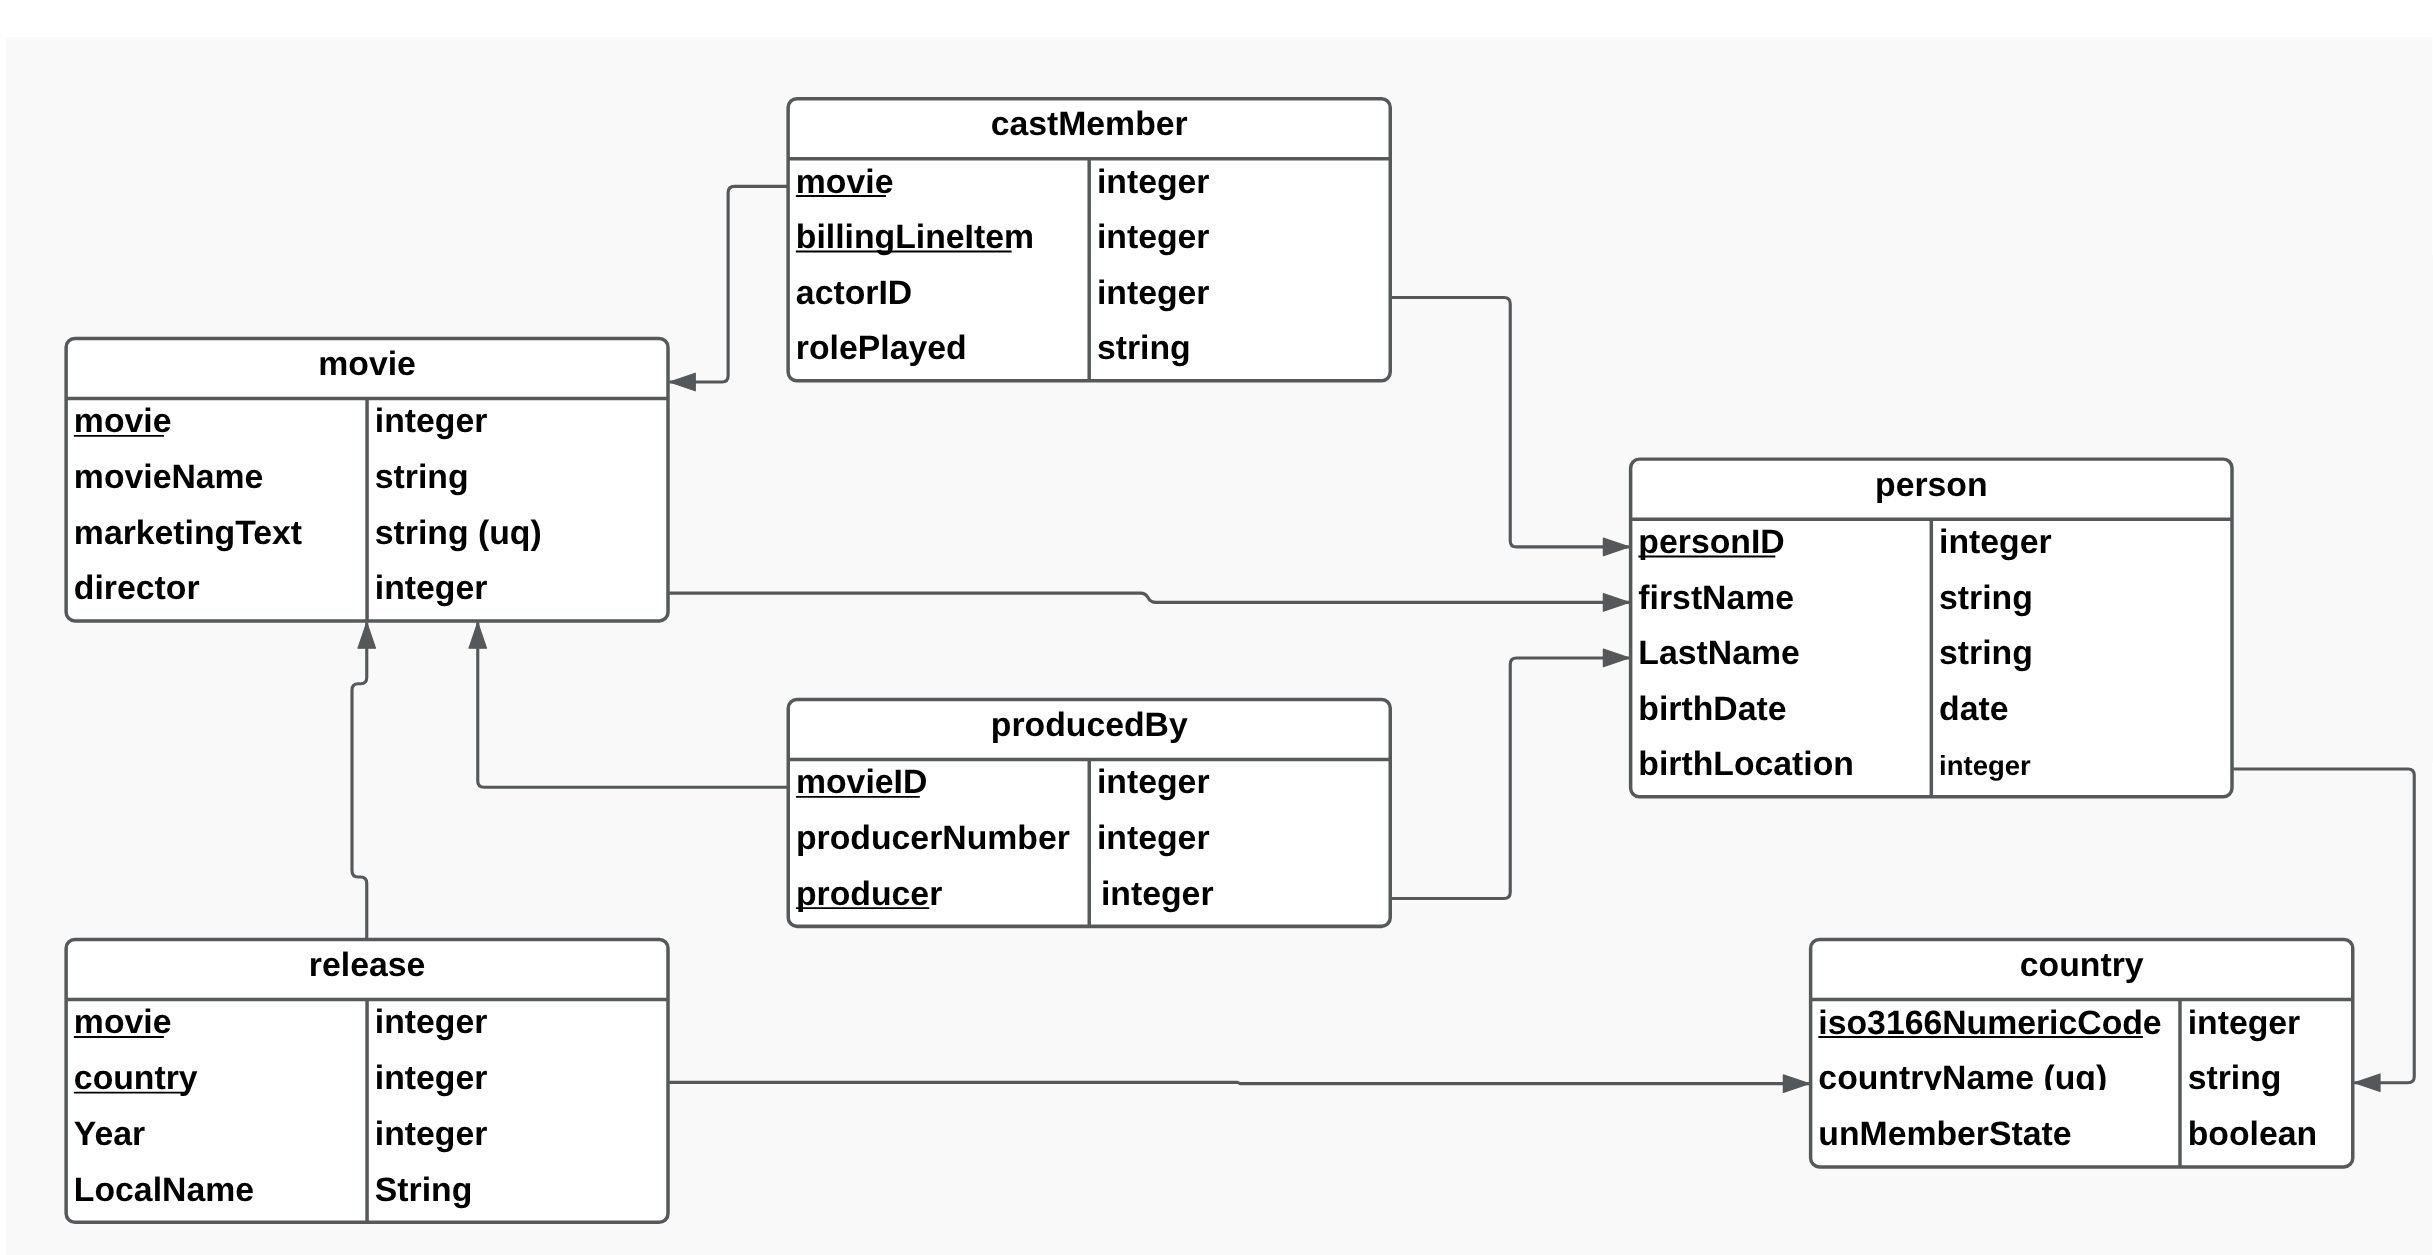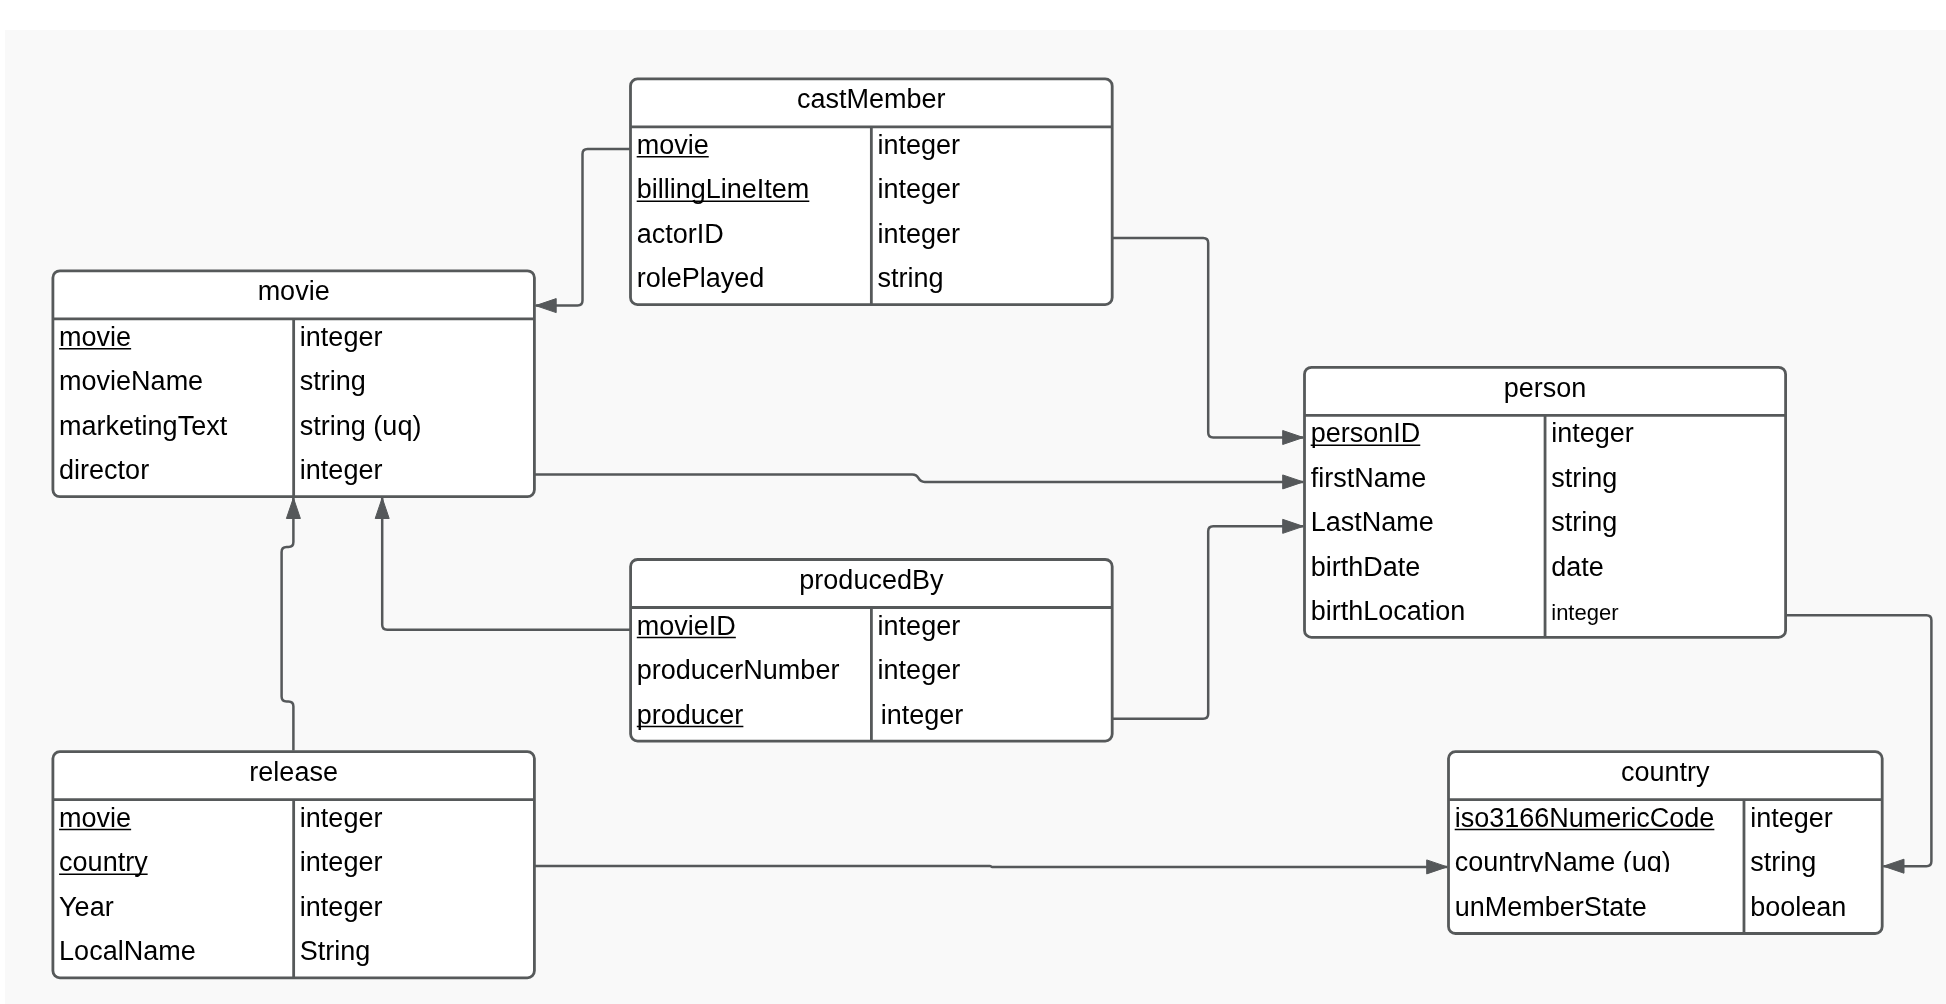--- a/index.html
+++ b/index.html
@@ -1,20 +1,20 @@
 <!DOCTYPE html>
 <html><head>
 <meta charset="utf-8">
 <title>ER Diagram</title>
 <style>
   html,body{margin:0;padding:0;background:#ffffff;}
   body{width:1946px;height:1004px;overflow:hidden;
        font-family:"Liberation Sans",sans-serif;
        -webkit-font-smoothing:antialiased;}
-  #canvas{position:absolute;left:0;top:0;width:1946px;height:1004px;}
+  #canvas{position:absolute;left:0;top:0;width:1946px;height:1004px;font-weight:bold;}
   svg{display:block;shape-rendering:geometricPrecision;
       will-change:transform;transform:translateZ(0);}
   text{font-family:"Liberation Sans",sans-serif;}
 </style>
 </head>
 <body>
 
 <div id="canvas">
   <svg id="svg" width="1946" height="1004" viewBox="0 0 1946 1004">
       <rect x="5" y="30" width="1941" height="974" fill="#f9f9f9"></rect>

